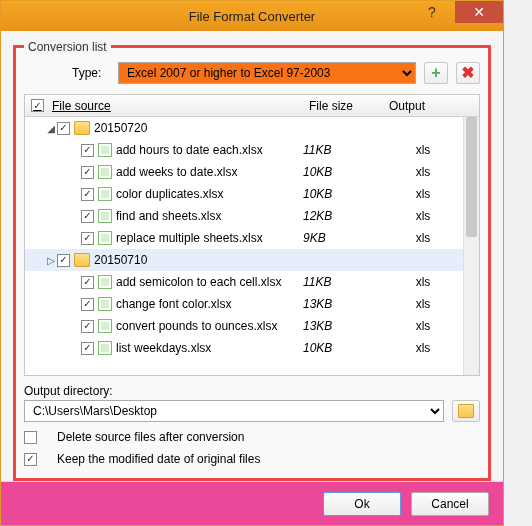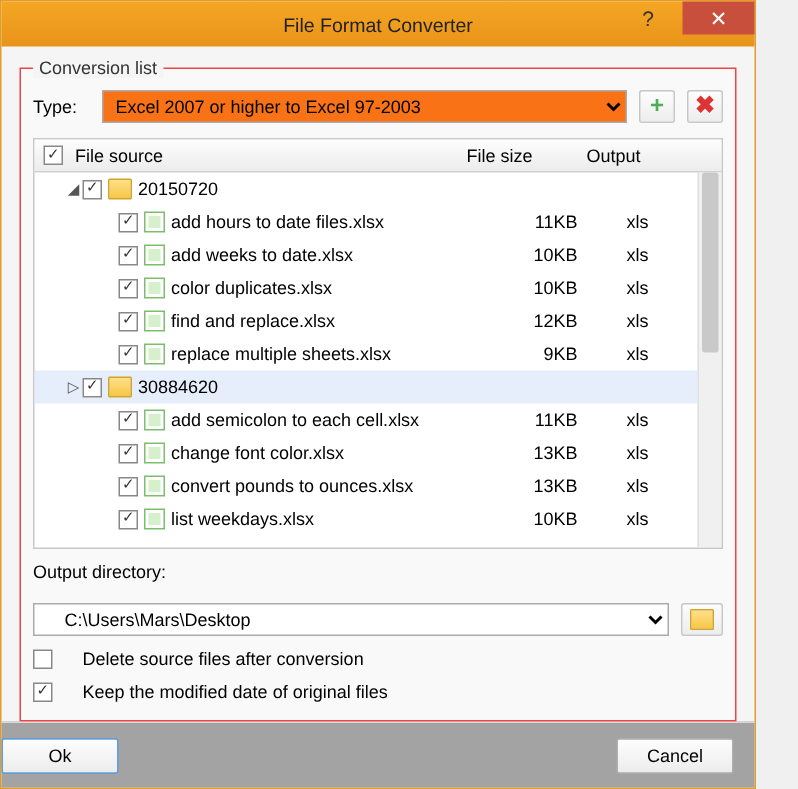--- a/index.html
+++ b/index.html
@@ -5,59 +5,59 @@
 * { box-sizing: border-box; margin: 0; padding: 0; font-family: "Segoe UI", Tahoma, sans-serif; font-size: 12px; }
 body { background: #f0f0f0; width: 532px; height: 526px; overflow: hidden; }
 .window { width: 504px; height: 526px; border: 1px solid #e39c28; background: #f5f5f5; display: flex; flex-direction: column; }
 .titlebar { height: 30px; background: linear-gradient(#f5a623,#e8941a); display: flex; align-items: center; color: #333; position: relative; }
 .titlebar .title { flex: 1; text-align: center; font-size: 13px; color: #222; }
 .titlebtns { position: absolute; right: 0; top: 0; display: flex; }
 .titlebtn { width: 46px; height: 22px; display: flex; align-items: center; justify-content: center; font-size: 14px; }
 .titlebtn.help { color: #333; }
 .titlebtn.close { background: #c94f3d; color: #fff; width: 48px; }
 .body { flex: 1; padding: 8px 12px 0 12px; display: flex; flex-direction: column; }
-.group { border: 1px solid #ef4444; background: #f9f9f9; padding: 8px 8px 6px 8px; position: relative; margin-top: 6px; flex: 1; display: flex; flex-direction: column; }
+.group { border: 3px solid #ef4444; background: #f9f9f9; padding: 8px 8px 6px 8px; position: relative; margin-top: 6px; flex: 1; display: flex; flex-direction: column; }
 .group > legend { position: absolute; top: -8px; left: 8px; background: #f5f5f5; padding: 0 4px; color: #333; }
-.typerow { display: flex; align-items: center; gap: 8px; margin-top: 6px; }
+.typerow { display: flex; align-items: center; gap: 8px; margin-top: 6px; margin-left: 48px; }
 .typerow label { width: 38px; }
 .typerow select { flex: 1; height: 22px; border: 1px solid #ababab; background: #f97316; padding: 0 4px; }
 .iconbtn { width: 24px; height: 22px; border: 1px solid #c7c7c7; background: linear-gradient(#fdfdfd,#ededed); display: flex; align-items: center; justify-content: center; border-radius: 2px; }
 .plus { color: #4caf50; font-weight: bold; font-size: 16px; line-height: 1; }
 .xred { color: #d33; font-weight: bold; font-size: 16px; line-height: 1; }
 .tablewrap { border: 1px solid #c7c7c7; background: #fff; margin-top: 10px; flex: 1; position: relative; display: flex; flex-direction: column; overflow: hidden; }
 .thead { display: flex; height: 22px; background: linear-gradient(#fdfdfd,#ececec); border-bottom: 1px solid #d0d0d0; align-items: center; }
 .thead .col { padding-left: 6px; display: flex; align-items: center; gap: 4px; }
-.col-src { flex: 1; }
+.col-src { flex: 1; text-decoration: underline; }
 .col-size { width: 80px; text-align: left; }
 .col-out { width: 80px; text-align: center; }
 .col-scroll { width: 16px; }
 .tbody { flex: 1; overflow: hidden; position: relative; }
 .row { display: flex; align-items: center; height: 22px; padding-left: 4px; }
 .row.sel { background: #e6eefc; }
 .indent1 { padding-left: 20px; }
 .indent2 { padding-left: 56px; }
 .tri { width: 12px; text-align: center; color: #555; font-size: 10px; }
 .chk { width: 13px; height: 13px; border: 1px solid #888; background: #fff; display: inline-flex; align-items: center; justify-content: center; font-size: 10px; line-height: 1; color: #333; margin-right: 4px; }
 .chk.checked::after { content: "✓"; }
 .folder { width: 16px; height: 14px; display: inline-block; background: linear-gradient(#ffe089,#f6c647); border: 1px solid #d2a52a; border-radius: 1px; margin-right: 4px; }
 .xlsx { width: 14px; height: 14px; display: inline-block; background: #fff; border: 1px solid #7bbf6a; position: relative; margin-right: 4px; }
 .xlsx::after { content: ""; position: absolute; inset: 2px; background: #d6f0cd; }
 .fname { flex: 1; white-space: nowrap; overflow: hidden; }
-.fsize { width: 80px; text-align: right; }
+.fsize { width: 80px; text-align: left; font-style: italic; }
 .fout { width: 80px; text-align: center; }
 .scrollcol { width: 16px; }
 .vscroll { position: absolute; right: 0; top: 22px; bottom: 0; width: 16px; background: #f0f0f0; border-left: 1px solid #e0e0e0; }
 .vthumb { position: absolute; left: 2px; right: 2px; top: 0; height: 120px; background: #c9c9c9; border-radius: 2px; }
 .outdir { margin-top: 8px; }
-.outdir .lab { margin-bottom: 14px; }
+.outdir .lab { margin-bottom: 2px; }
 .outdir-row { display: flex; gap: 8px; align-items: center; }
-.outdir-row select { flex: 1; height: 22px; border: 1px solid #ababab; background: #fff; padding: 0 16px; }
+.outdir-row select { flex: 1; height: 22px; border: 1px solid #ababab; background: #fff; padding: 0 4px; }
 .openfolder { width: 28px; height: 22px; }
 .checkline { display: flex; align-items: center; gap: 16px; margin-top: 8px; }
-.footer { height: 44px; border-top: 1px solid #d9d9d9; background: #a3a3a3; display: flex; justify-content: space-between; align-items: center; gap: 10px; padding-right: 14px; }
+.footer { height: 44px; border-top: 1px solid #d9d9d9; background: #ec4899; display: flex; justify-content: flex-end; align-items: center; gap: 10px; padding-right: 14px; }
 .btn { min-width: 78px; height: 24px; border: 1px solid #adadad; background: linear-gradient(#fdfdfd,#ececec); border-radius: 2px; }
 .btn.primary { border-color: #5a9fe0; }
 </style>
 </head>
 <body>
 
 <div class="window">
   <div class="titlebar">
     <div class="title">File Format Converter</div>
     <div class="titlebtns">
@@ -100,21 +100,21 @@
     <span class="chk checked"></span>
     <span class="folder"></span>
     <span class="fname">20150720</span>
     <span class="fsize"></span>
               <span class="fout"></span>
               <span class="scrollcol"></span>
             </div>
             <div class="row indent2">
     <span class="chk checked"></span>
     <span class="xlsx"></span>
-    <span class="fname">add hours to date files.xlsx</span>
+    <span class="fname">add hours to date each.xlsx</span>
     <span class="fsize">11KB</span>
     <span class="fout">xls</span>
     <span class="scrollcol"></span>
             </div>
             <div class="row indent2">
     <span class="chk checked"></span>
     <span class="xlsx"></span>
     <span class="fname">add weeks to date.xlsx</span>
     <span class="fsize">10KB</span>
     <span class="fout">xls</span>
@@ -124,38 +124,38 @@
     <span class="chk checked"></span>
     <span class="xlsx"></span>
     <span class="fname">color duplicates.xlsx</span>
     <span class="fsize">10KB</span>
     <span class="fout">xls</span>
     <span class="scrollcol"></span>
             </div>
             <div class="row indent2">
     <span class="chk checked"></span>
     <span class="xlsx"></span>
-    <span class="fname">find and replace.xlsx</span>
+    <span class="fname">find and sheets.xlsx</span>
     <span class="fsize">12KB</span>
     <span class="fout">xls</span>
     <span class="scrollcol"></span>
             </div>
             <div class="row indent2">
     <span class="chk checked"></span>
     <span class="xlsx"></span>
     <span class="fname">replace multiple sheets.xlsx</span>
     <span class="fsize">9KB</span>
     <span class="fout">xls</span>
     <span class="scrollcol"></span>
             </div>
             <div class="row indent1 sel">
     <span class="tri">▷</span>
     <span class="chk checked"></span>
     <span class="folder"></span>
-    <span class="fname">30884620</span>
+    <span class="fname">20150710</span>
     <span class="fsize"></span>
               <span class="fout"></span>
               <span class="scrollcol"></span>
             </div>
             <div class="row indent2">
     <span class="chk checked"></span>
     <span class="xlsx"></span>
     <span class="fname">add semicolon to each cell.xlsx</span>
     <span class="fsize">11KB</span>
     <span class="fout">xls</span>

